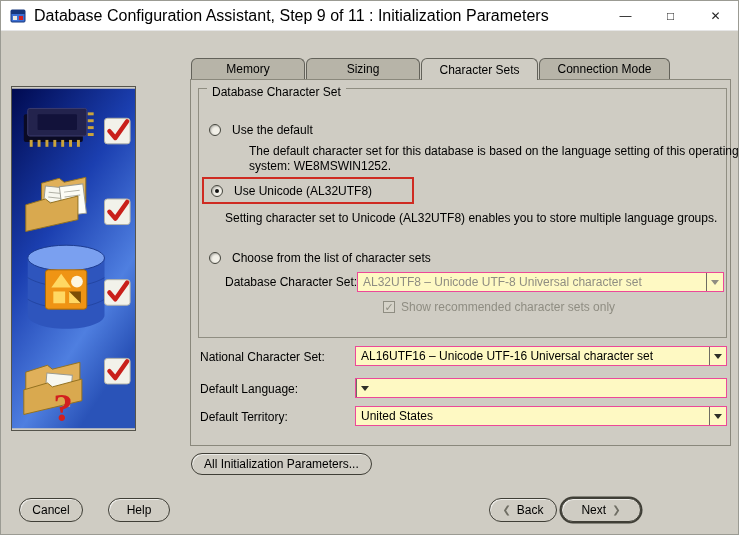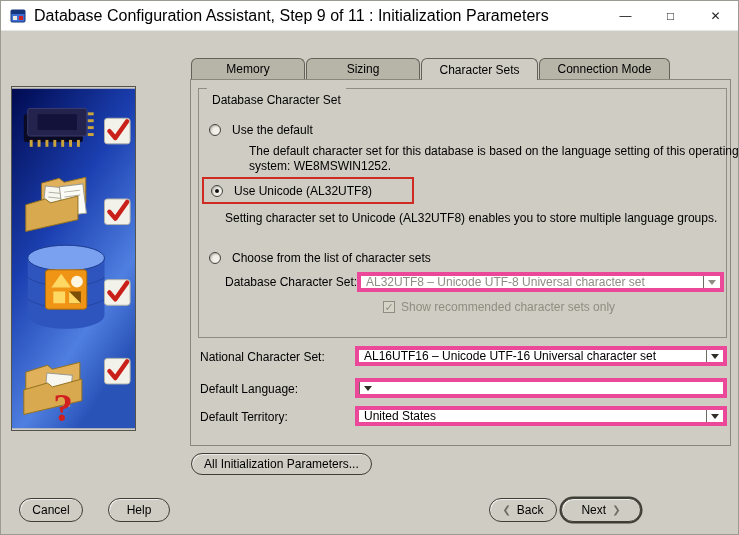--- a/index.html
+++ b/index.html
@@ -45,42 +45,42 @@
   .panel {
     position:absolute; left:189px; top:78px; width:541px; height:367px;
     border:1px solid #8a887c; background:#cfccc3;
   }
   
   .groupbox {
     position:absolute; left:7px; top:8px; width:529px; height:250px;
     border:1px solid #908e82;
   }
   .groupbox-legend {
-    position:absolute; left:8px; top:-8px; background:#cfccc3; padding:12px 5px;
+    position:absolute; left:8px; top:-8px; background:#cfccc3; padding:4px 5px;
   }
   .radio-row { position:absolute; display:flex; align-items:center; gap:11px; }
   .radio {
     width:12px; height:12px; border-radius:50%;
     border:1px solid #44443c; background:#f2f0e8;
     box-shadow:inset 1px 1px 2px rgba(0,0,0,.28); position:relative; flex:0 0 auto;
   }
   .radio.checked::after {
     content:""; position:absolute; left:3px; top:3px; width:4px; height:4px;
     border-radius:50%; background:#111;
   }
   .desc { position:absolute; left:26px; width:505px; line-height:15px; }
   .hl-box {
     position:absolute; left:3px; top:88px; width:212px; height:27px;
     border:2px solid #cf2b22; display:flex; align-items:center; padding-left:7px;
   }
   .hl-box .radio-row { position:static; }
   .field-label { position:absolute; white-space:nowrap; }
   .combo {
-    position:absolute; height:20px; background:#ffffff;
-    border:4px solid #ec4899; display:flex; align-items:center;
+    position:absolute; height:20px; background:#fef9c3;
+    border:1px solid #ec4899; display:flex; align-items:center;
   }
   .combo .val {
     padding-left:5px; flex:1; white-space:nowrap; overflow:hidden;
   }
   .combo .arrow-btn {
     width:17px; height:100%; border-left:1px solid #6e6c61;
     display:flex; align-items:center; justify-content:center; flex:0 0 auto;
   }
   .arrow-glyph {
     width:0; height:0; border-left:4px solid transparent;

